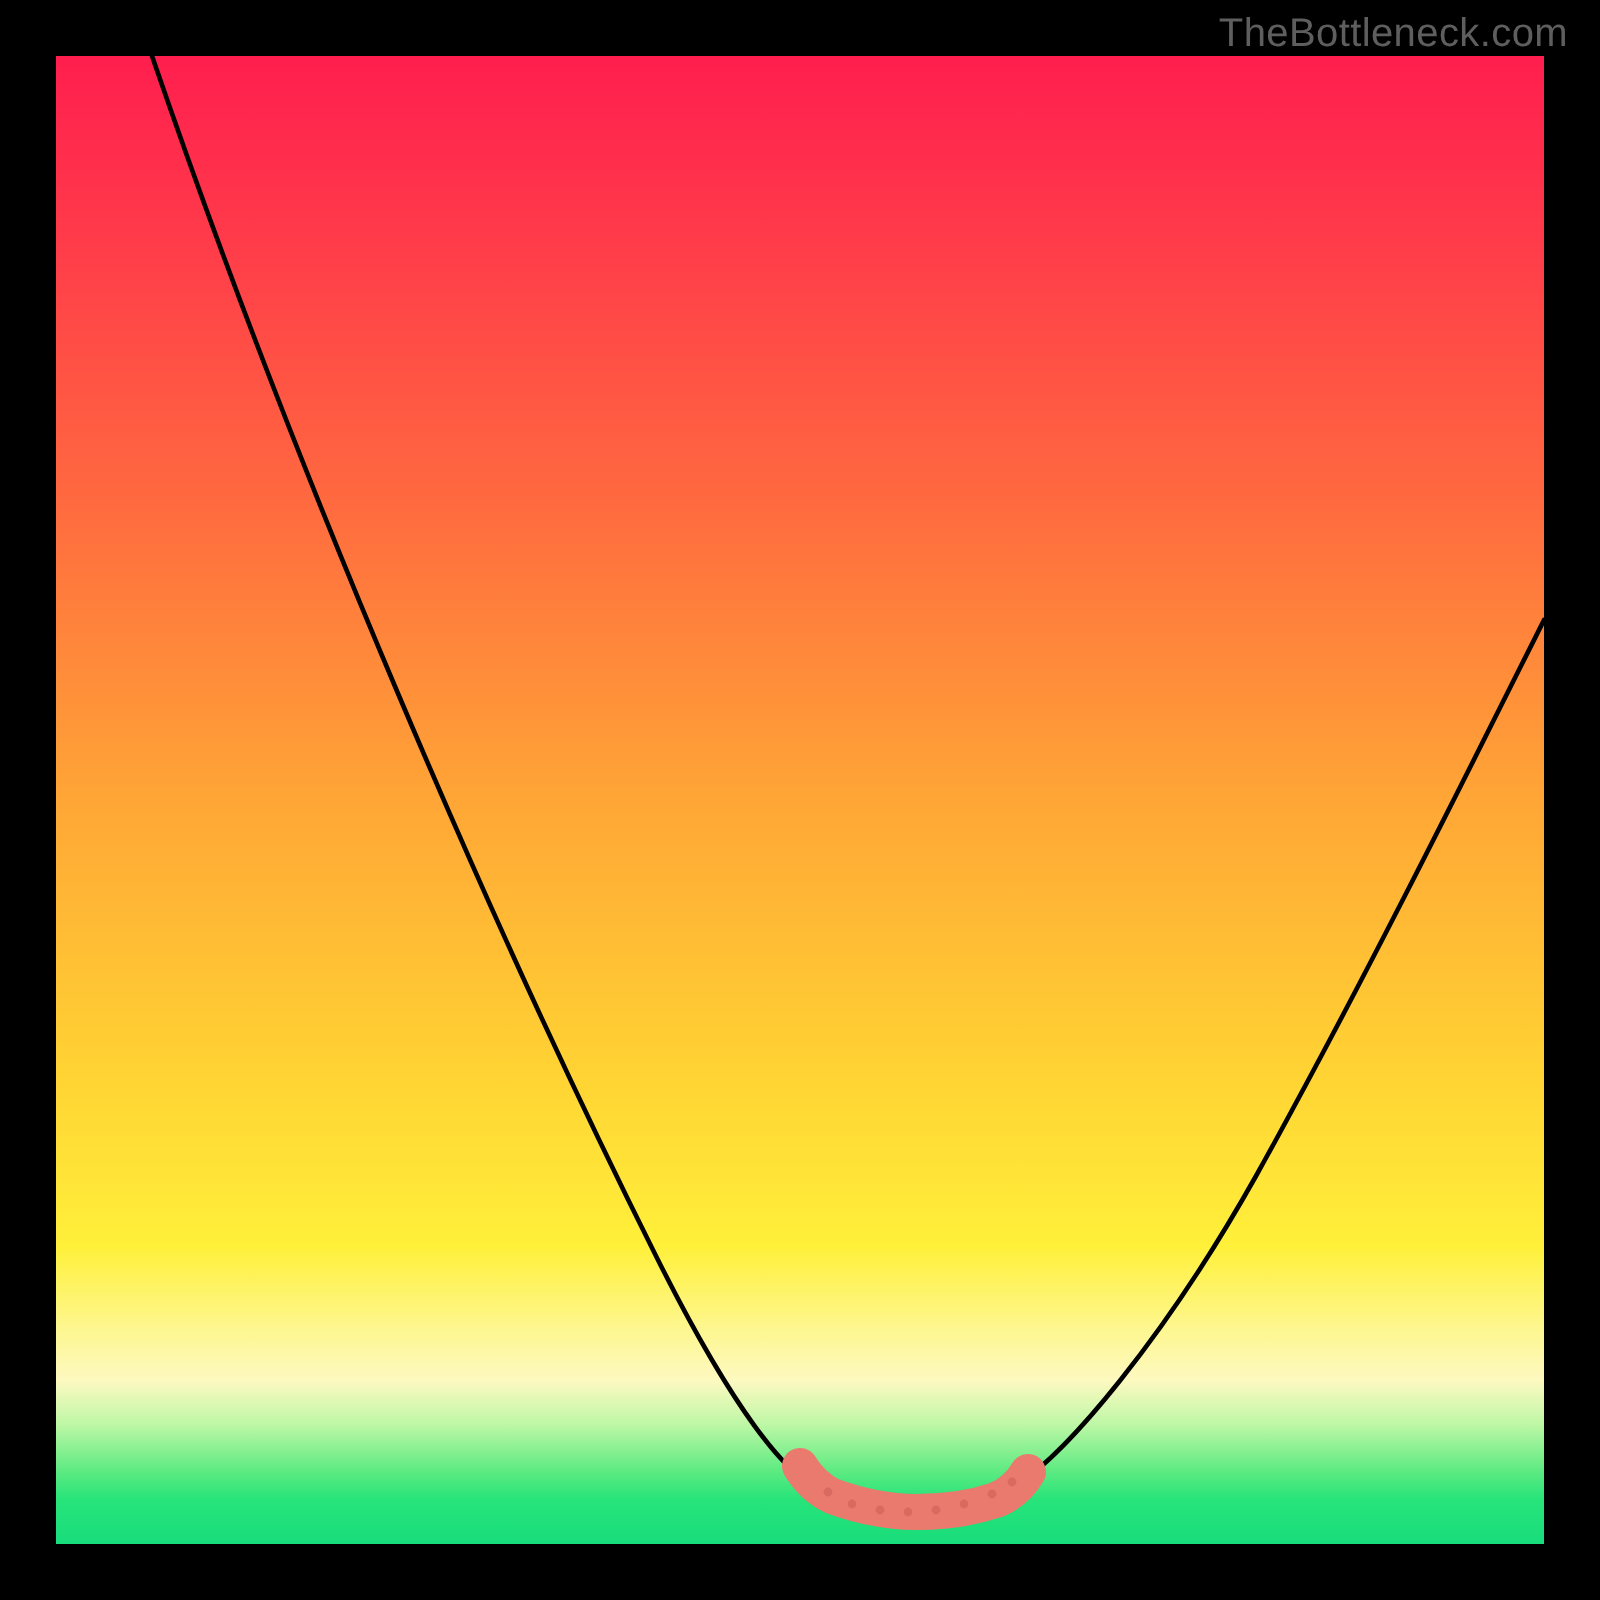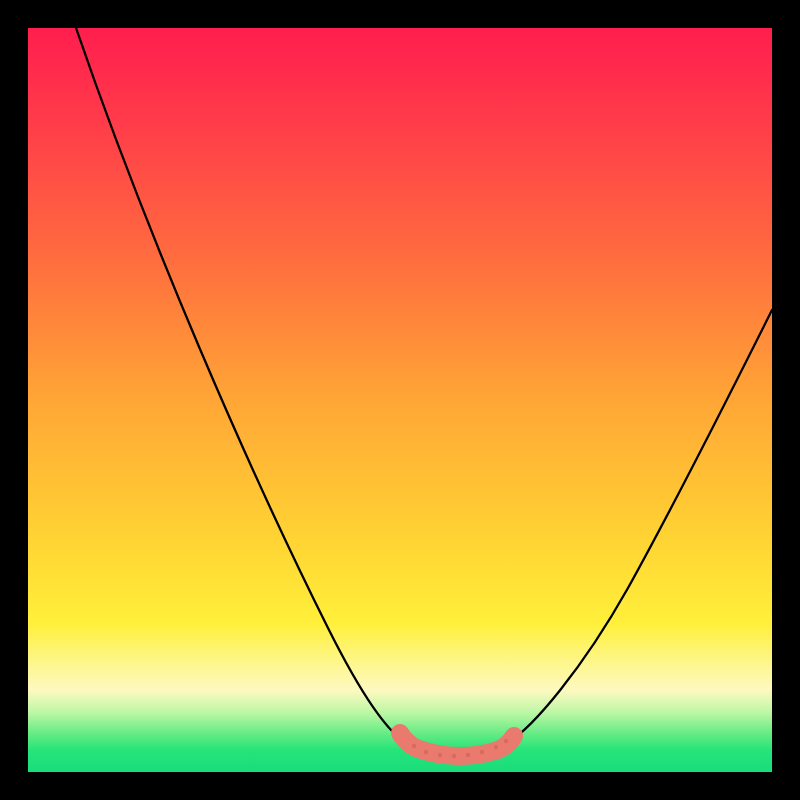--- a/index.html
+++ b/index.html
@@ -89,13 +89,14 @@
         <circle cx="412" cy="727" r="2.2"></circle>
         <circle cx="426" cy="728" r="2.2"></circle>
         <circle cx="440" cy="727" r="2.2"></circle>
         <circle cx="454" cy="724" r="2.2"></circle>
         <circle cx="468" cy="719" r="2.2"></circle>
         <circle cx="478" cy="713" r="2.2"></circle>
       </g>
     </svg>
   </div>
 
+  <div class="watermark">TheBottleneck.com</div>
 </div>
 
 </body></html>

